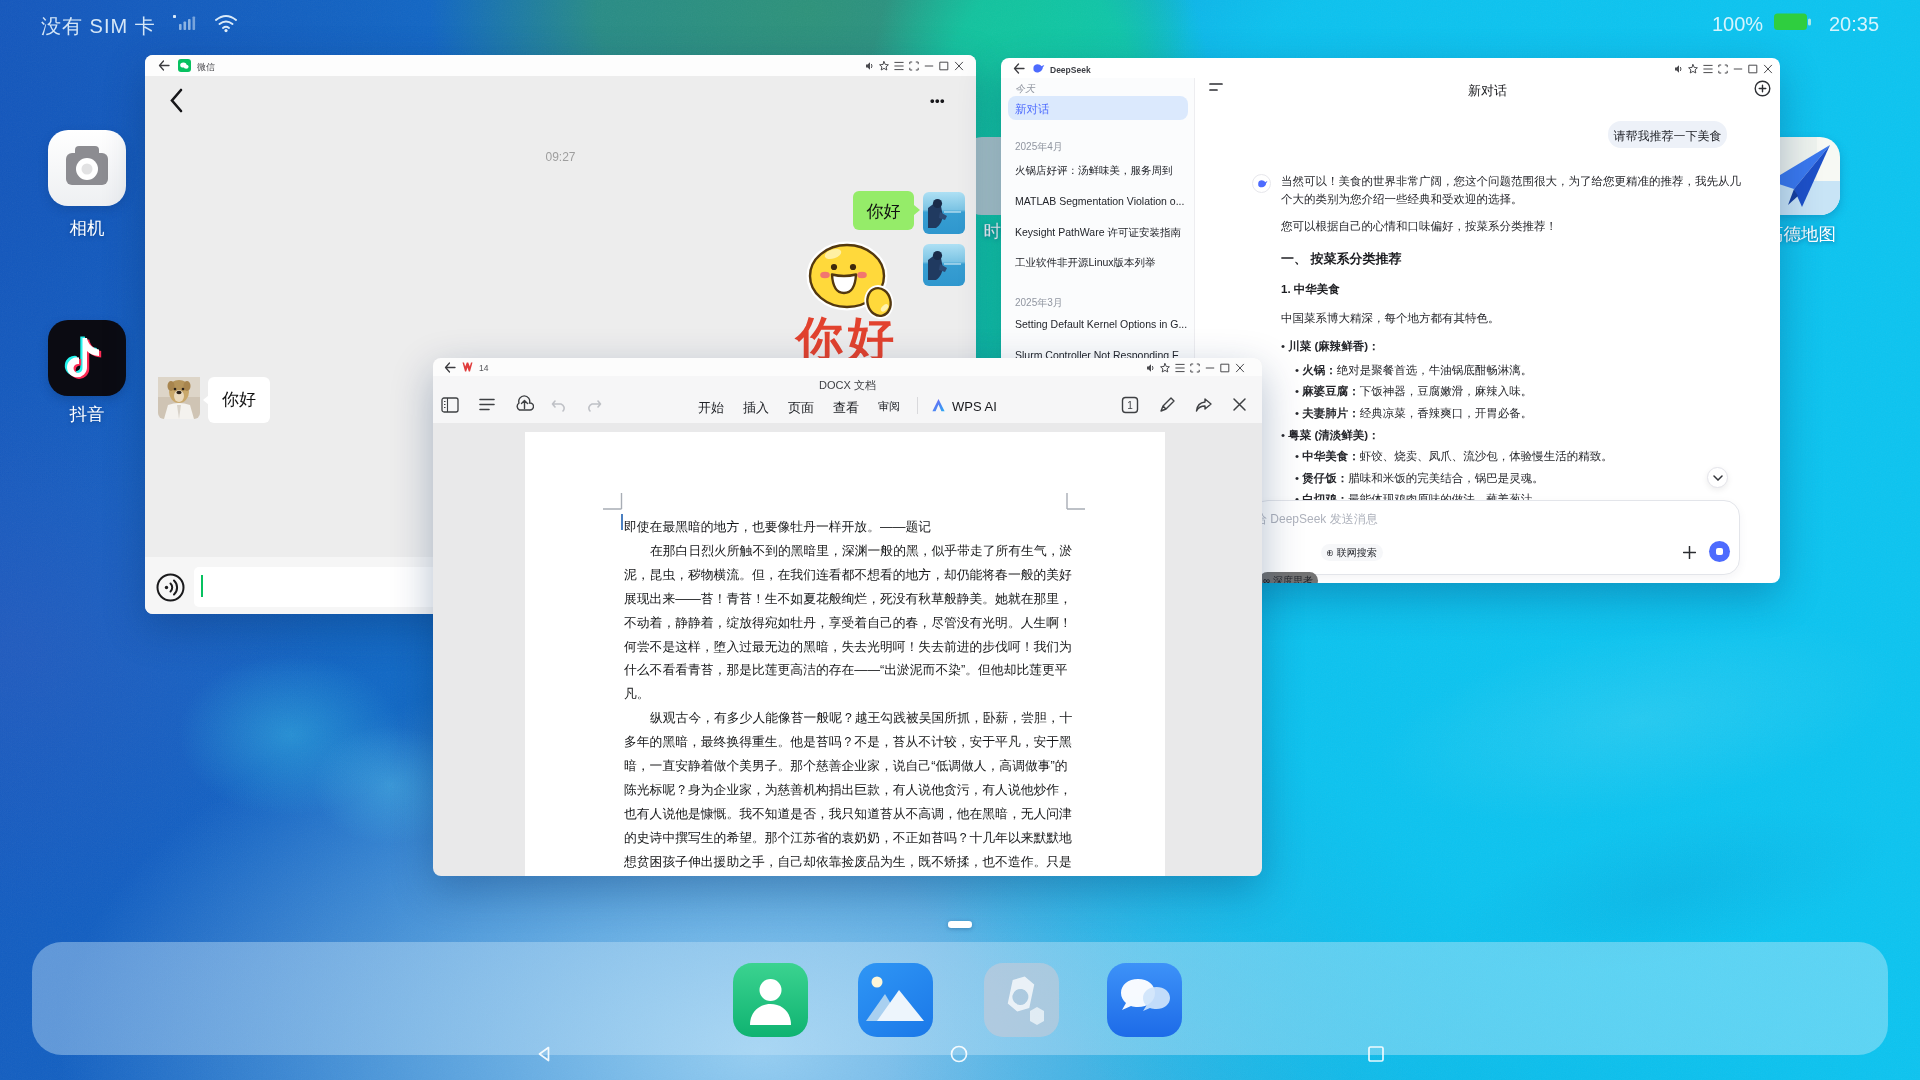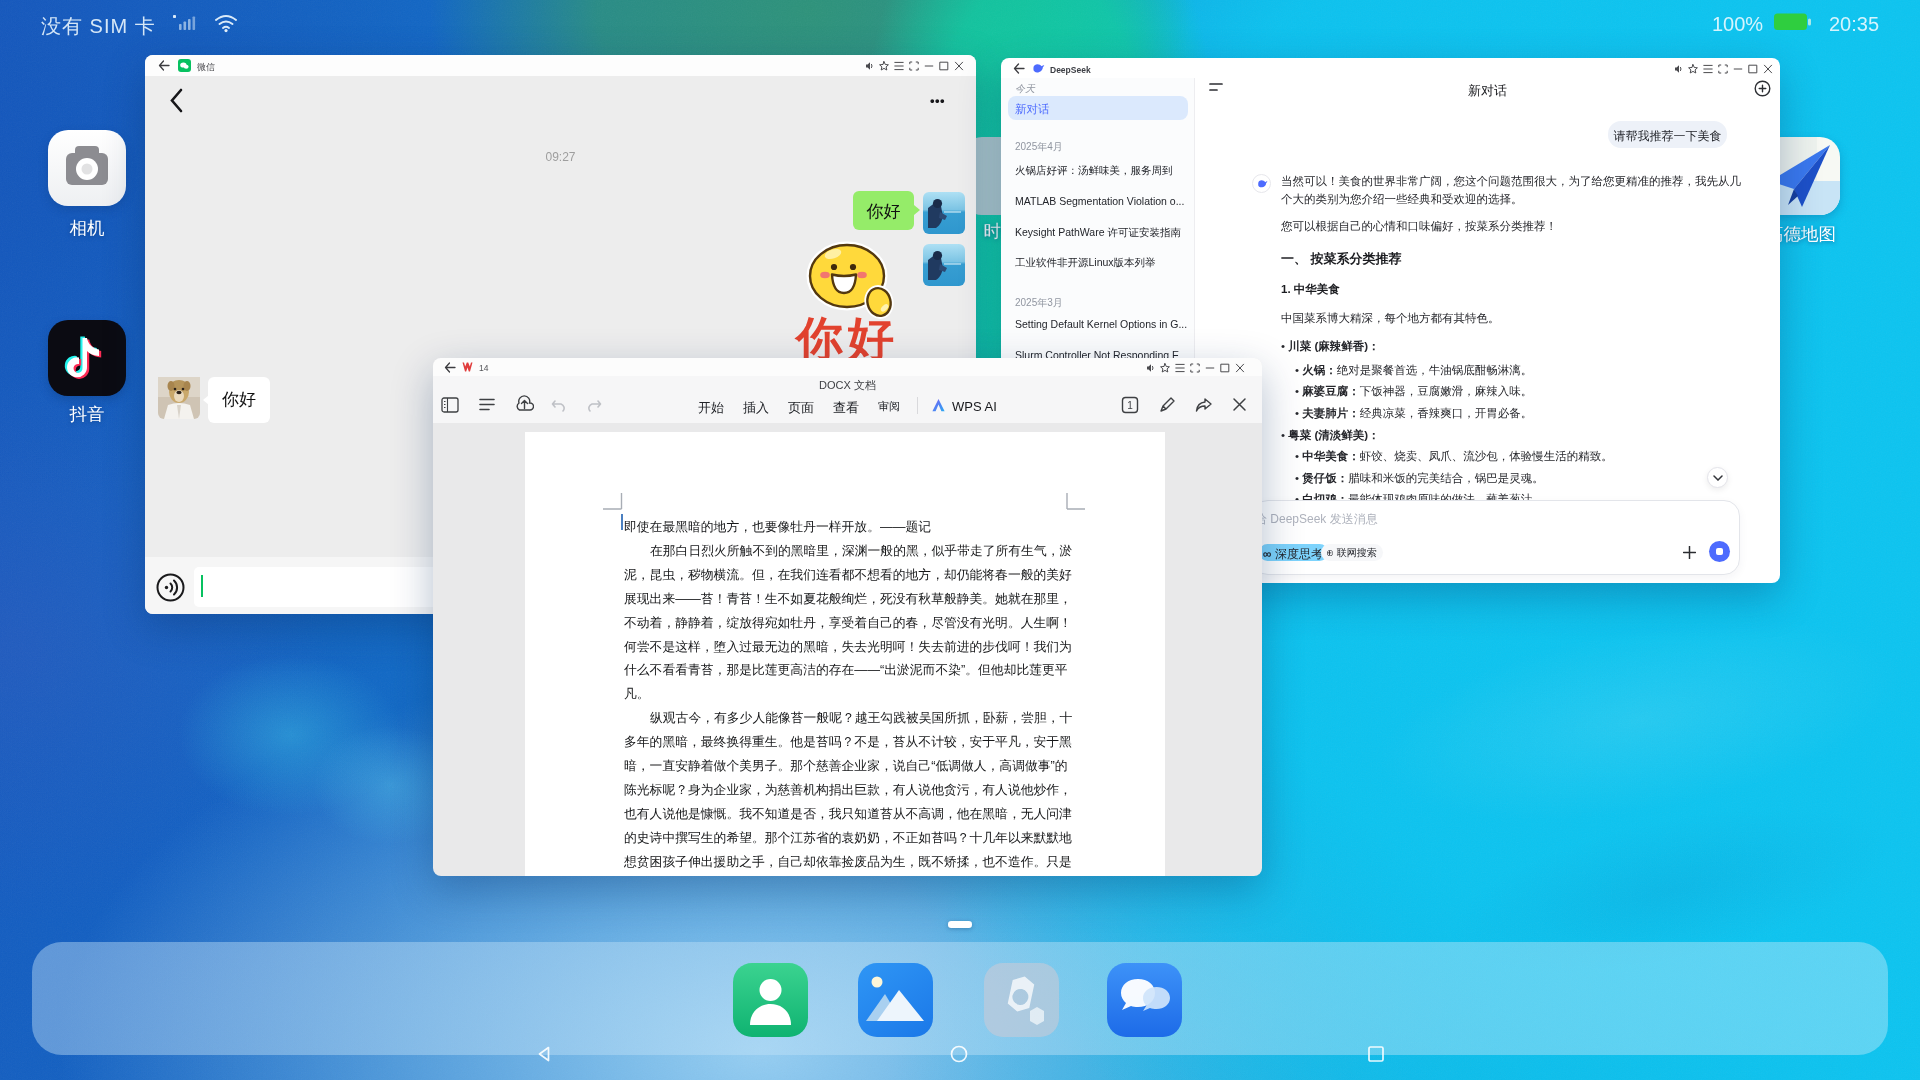--- a/index.html
+++ b/index.html
@@ -260,21 +260,21 @@
   <div class="a" style="left:294px;top:413px;width:480px;font-size:11.5px;color:#26272c;white-space:nowrap;">•&nbsp;<b>煲仔饭：</b>腊味和米饭的完美结合，锅巴是灵魂。</div>
   <div class="a" style="left:294px;top:434px;width:480px;font-size:11.5px;color:#26272c;white-space:nowrap;">•&nbsp;<b>白切鸡：</b>最能体现鸡肉原味的做法，蘸姜葱汁。</div>
 
   <div class="a" style="left:706px;top:409px;width:21px;height:21px;border-radius:50%;background:#fff;border:1px solid #e4e4ea;box-shadow:0 2px 6px rgba(0,0,0,0.08);"></div>
   <svg class="a" style="left:712px;top:417px;" width="10" height="6" viewBox="0 0 10 6">
       <path d="M1 1 L5 5 L9 1" stroke="#33353a" stroke-width="1.5" fill="none" stroke-linecap="round"></path>
     </svg>
 
   <div class="a" style="left:251px;top:442px;width:488px;height:75px;background:#ffffff;border:1px solid #e3e5ea;border-radius:16px;box-shadow:0 3px 10px rgba(30,40,80,0.05);"></div>
   <div class="a" style="left:254px;top:453px;font-size:12px;color:#aeb2bc;">给 DeepSeek 发送消息</div>
-  <div class="a" style="left:258px;top:486px;height:16.5px;background:#7dd3fc;border-radius:8.5px;padding:2px 5px 0 4px;font-size:12px;color:#23252b;"><span style="font-weight:700;">∞</span> 深度思考</div>
+  <div class="a" style="left:258px;top:514px;height:16.5px;background:#737373;border-radius:8.5px;padding:2px 5px 0 4px;font-size:10px;color:#23252b;"><span style="font-weight:700;">∞</span> 深度思考</div>
   <div class="a" style="left:320px;top:486px;height:16.5px;background:#f6f7f9;border-radius:8.5px;padding:2px 6px 0 5px;font-size:10px;color:#23252b;">⊕ 联网搜索</div>
   <svg class="a" style="left:682px;top:488px;" width="13" height="13" viewBox="0 0 13 13">
       <path d="M6.5 0.5 L6.5 12.5 M0.5 6.5 L12.5 6.5" stroke="#2a2c30" stroke-width="1.5" stroke-linecap="round"></path>
     </svg>
   <div class="a" style="left:708px;top:483px;width:21px;height:21px;border-radius:50%;background:#4d6bfe;"></div>
   <div class="a" style="left:715px;top:490px;width:7px;height:7px;border-radius:2px;background:#fff;"></div>
 </div>
 
 <div class="win" id="wps" style="left:433px;top:358px;width:829px;height:518px;background:#e9e9ea;overflow:hidden;">
   <div class="a" style="left:0;top:0;width:829px;height:18px;background:#fcfcfc;"></div>

